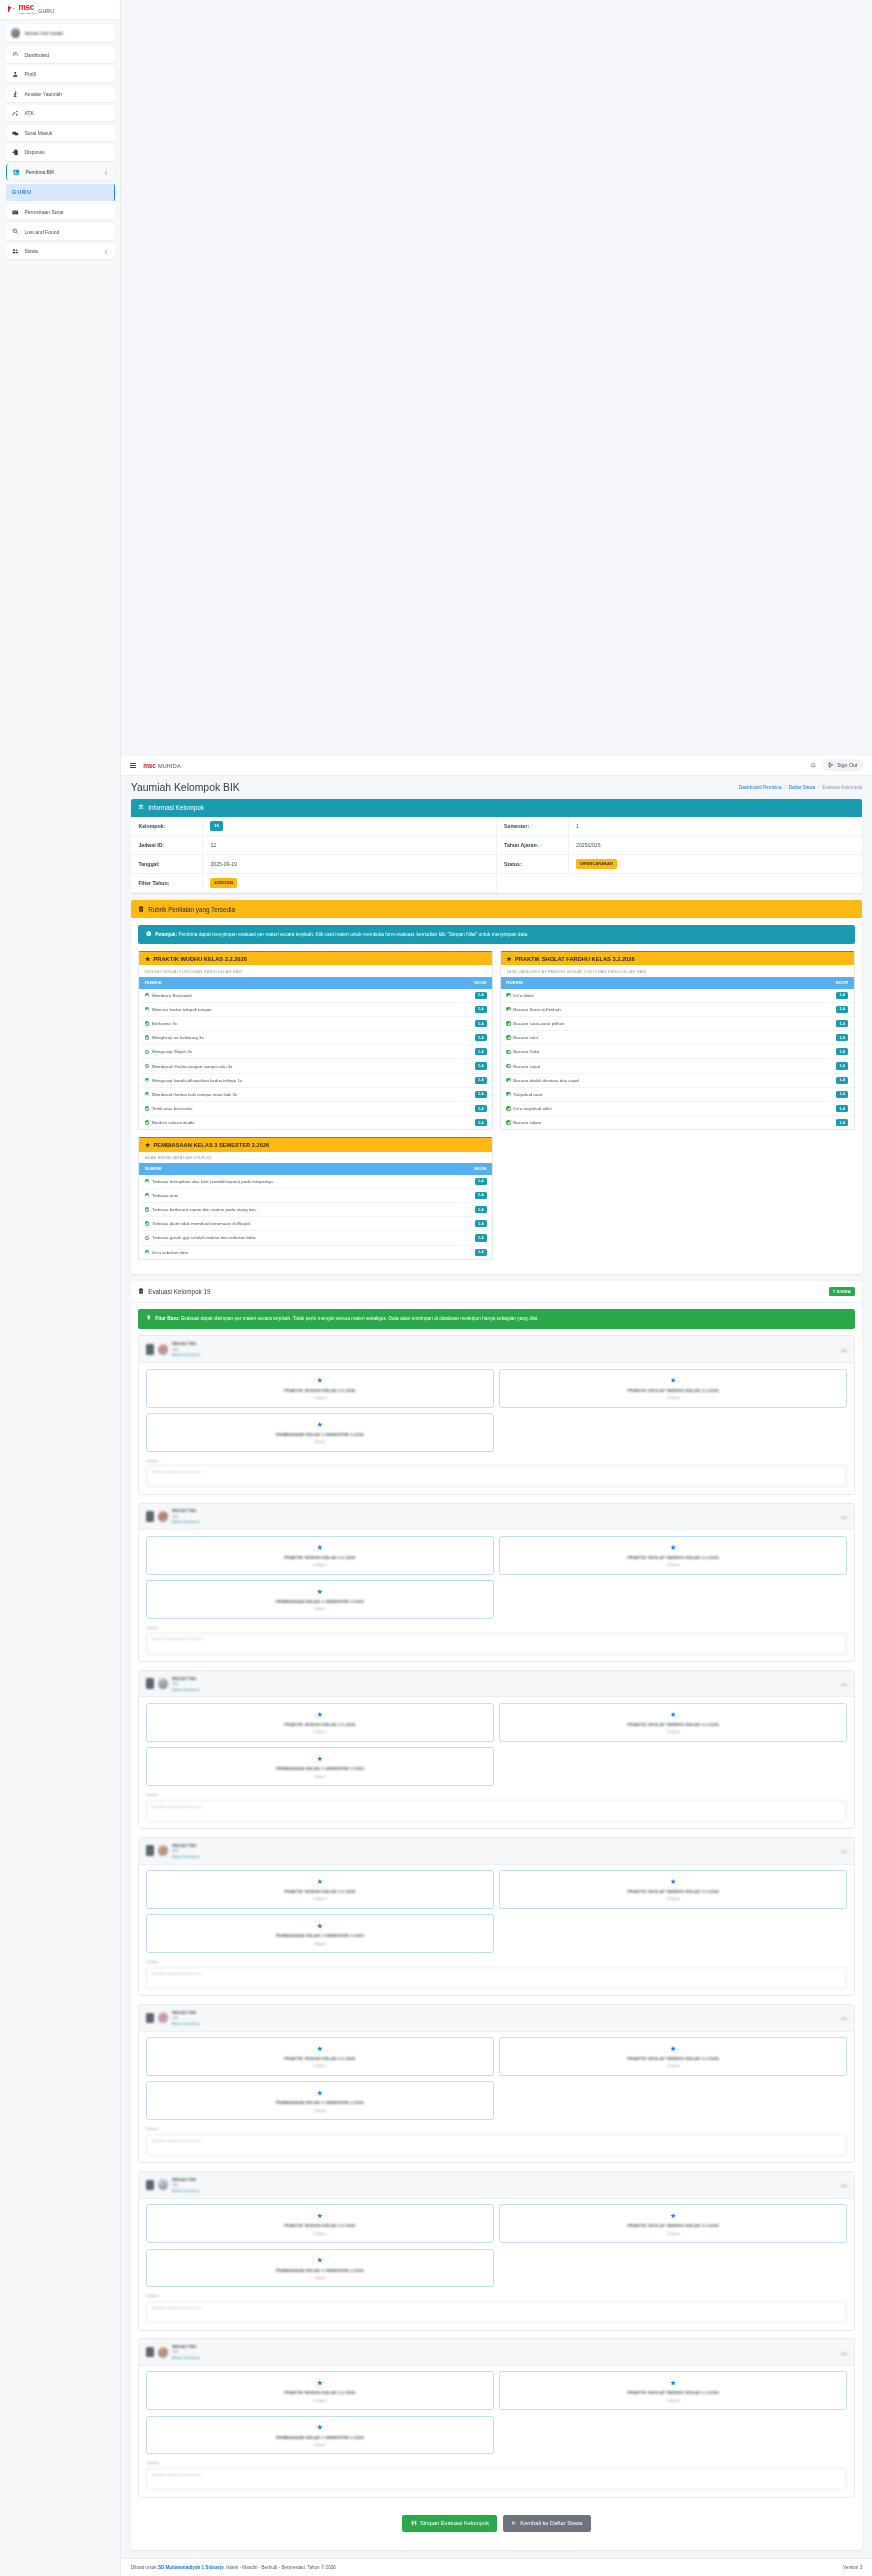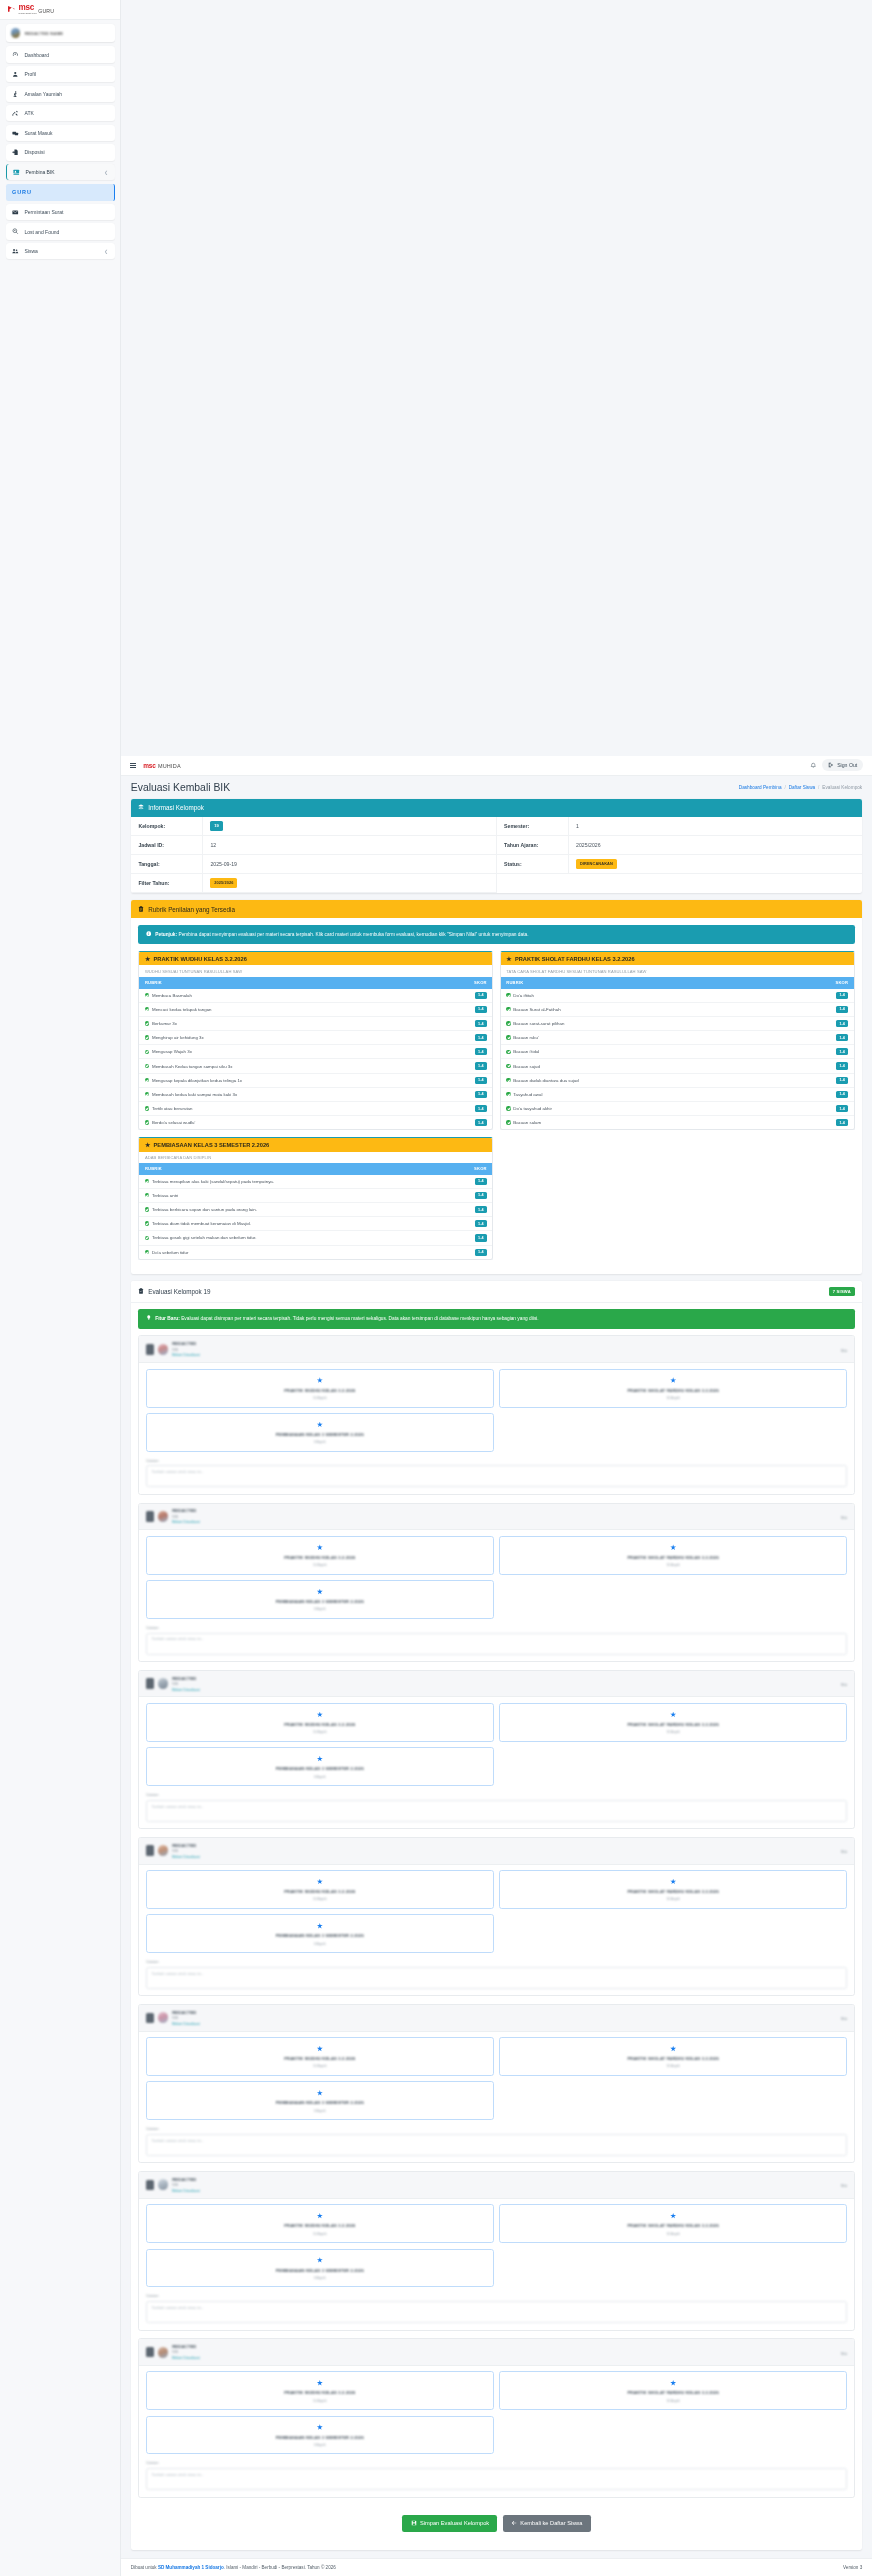--- a/index.html
+++ b/index.html
@@ -398,21 +398,21 @@
                 <path d="M2 2h6v2H4v8h4v2H2z"></path>
                 <path d="M9.6 4.4L13.2 8l-3.6 3.6-1.1-1.1L10.2 8.8H6.4V7.2h3.8L8.5 5.5z"></path>
               </svg>
           </span>
           <span>Sign Out</span>
         </div>
       </div>
     </div>
 
     <div class="pagehead">
-      <h1 class="pagetitle">Evaluasi Kembali BIK</h1>
+      <h1 class="pagetitle">Yaumiah Kelompok BIK</h1>
       <div class="crumbs">
         <a href="#">Dashboard Pembina</a>
         <span class="sep">/</span>
         <a href="#">Daftar Siswa</a>
         <span class="sep">/</span>
         <span>Evaluasi Kelompok</span>
       </div>
     </div>
 
     <div class="content">

